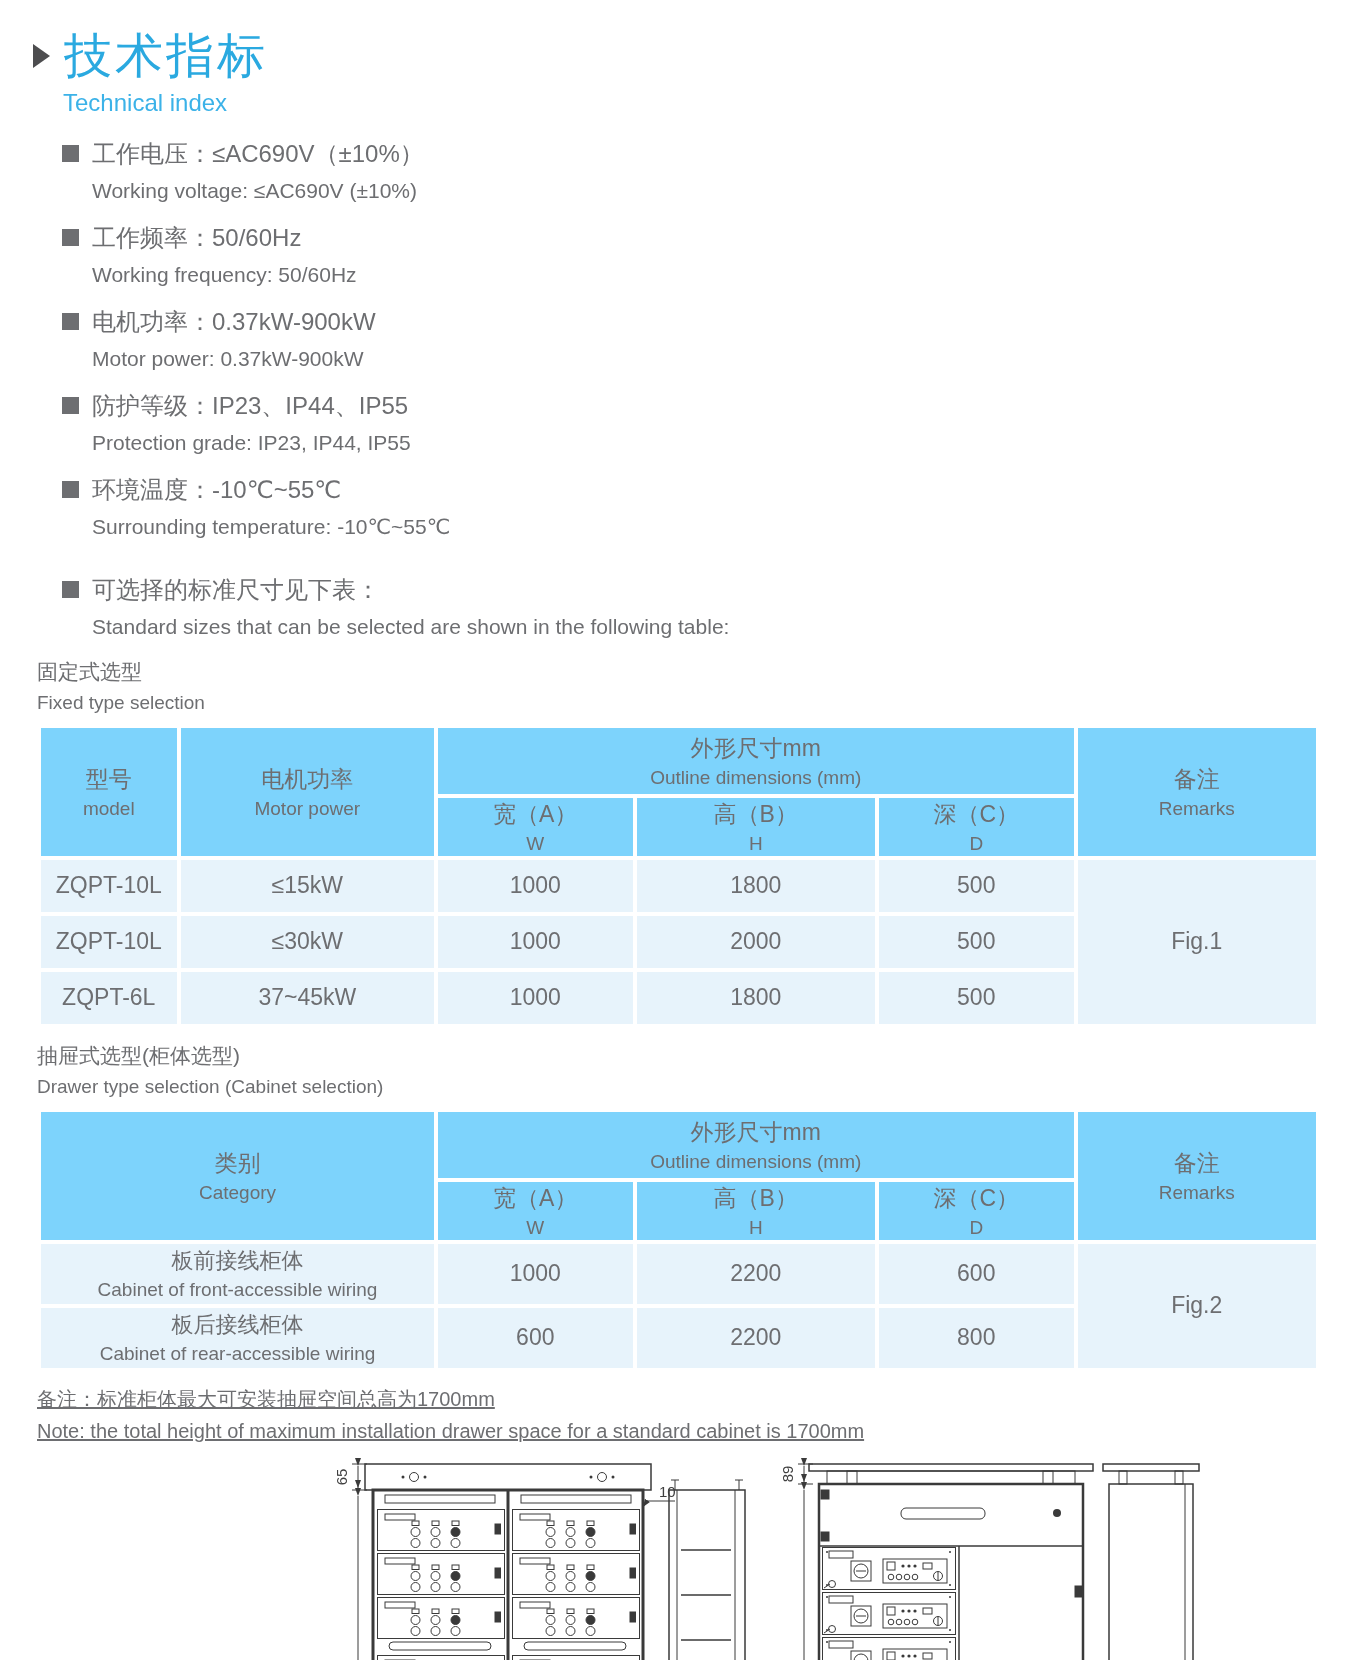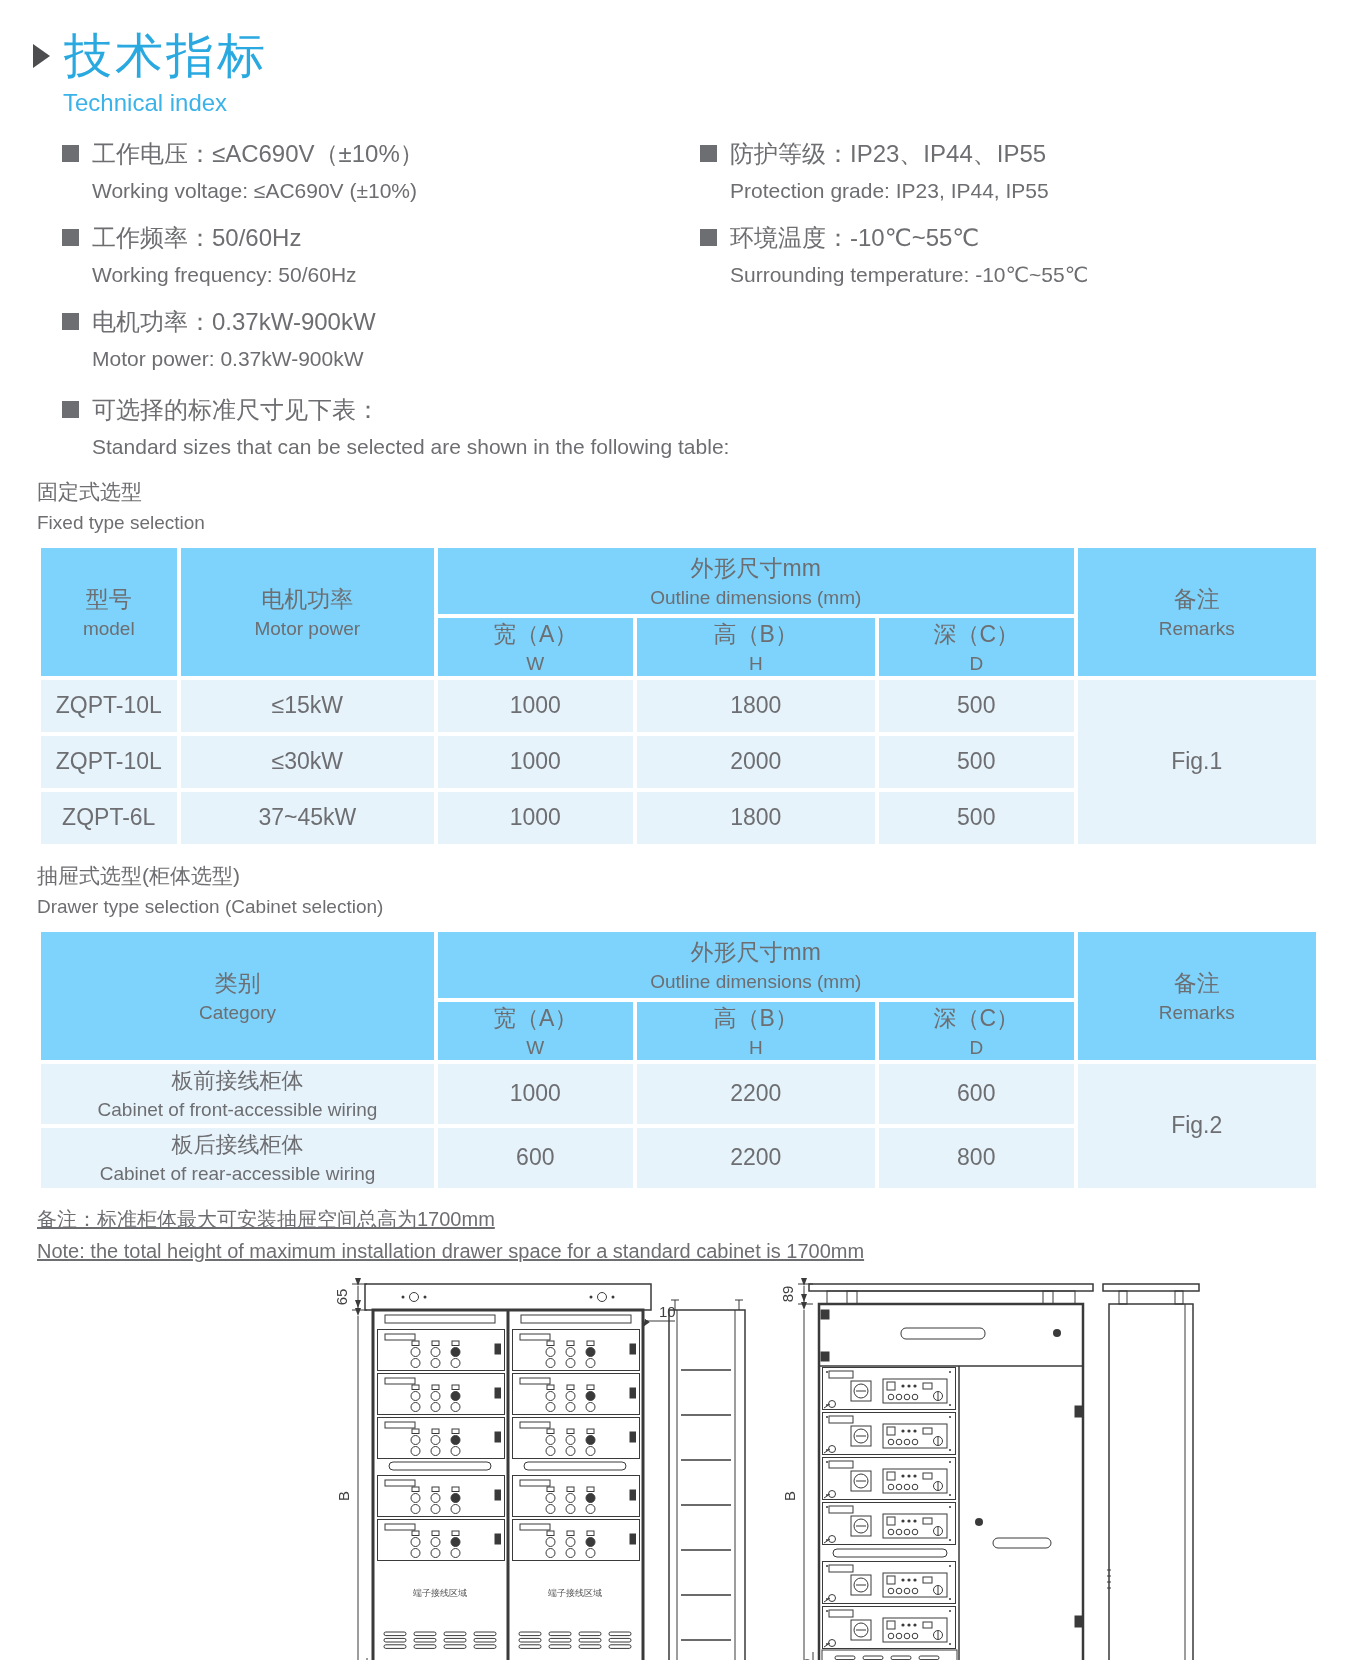--- a/index.html
+++ b/index.html
@@ -6,28 +6,28 @@
   body{font-family:"Liberation Sans","DejaVu Sans",sans-serif;color:#6d6e71;}
   .page{width:1357px;height:1660px;background:#fff;overflow:hidden;position:relative;}
 
   
   .title-row{display:flex;align-items:center;gap:14px;padding:30px 0 0 33px;}
   .tri{width:0;height:0;border-top:12px solid transparent;border-bottom:12px solid transparent;border-left:17px solid #4d4d4f;}
   .title-cn{font-size:48px;color:#2aa9e0;letter-spacing:3px;line-height:1.1;}
   .subtitle{margin:6px 0 0 63px;font-size:24px;color:#3bb2e8;}
 
   
-  .specs{display:flex;margin:16px 0 0 62px;}
+  .specs{display:flex;margin:16px 0 0 62px;flex-direction:column;}
   .spec-col-left{width:638px;flex:none;}
   .spec-col-right{flex:1;}
   .spec-item{margin-bottom:9px;}
   .spec-cn{display:flex;align-items:center;gap:13px;font-size:24px;height:42px;color:#6d6e71;}
   .bullet{width:17px;height:17px;background:#6d6e71;flex:none;}
   .spec-en{font-size:21px;margin:0 0 0 30px;height:33px;display:flex;align-items:center;color:#6d6e71;}
-  .sizes-item{margin:4px 0 0 62px;}
+  .sizes-item{margin:16px 0 0 62px;}
 
   
   .content{padding:0 37px;}
   .sec{margin-top:14px;}
   .sec-cn{font-size:21px;}
   .sec-en{font-size:19px;margin-top:6px;}
   table.spec-table{width:100%;border-collapse:separate;border-spacing:4px;margin-top:10px;table-layout:fixed;}
   table.spec-table td{text-align:center;vertical-align:middle;}
   td.th{background:#7dd3fc;}
   .th .cn{font-size:23px;}

